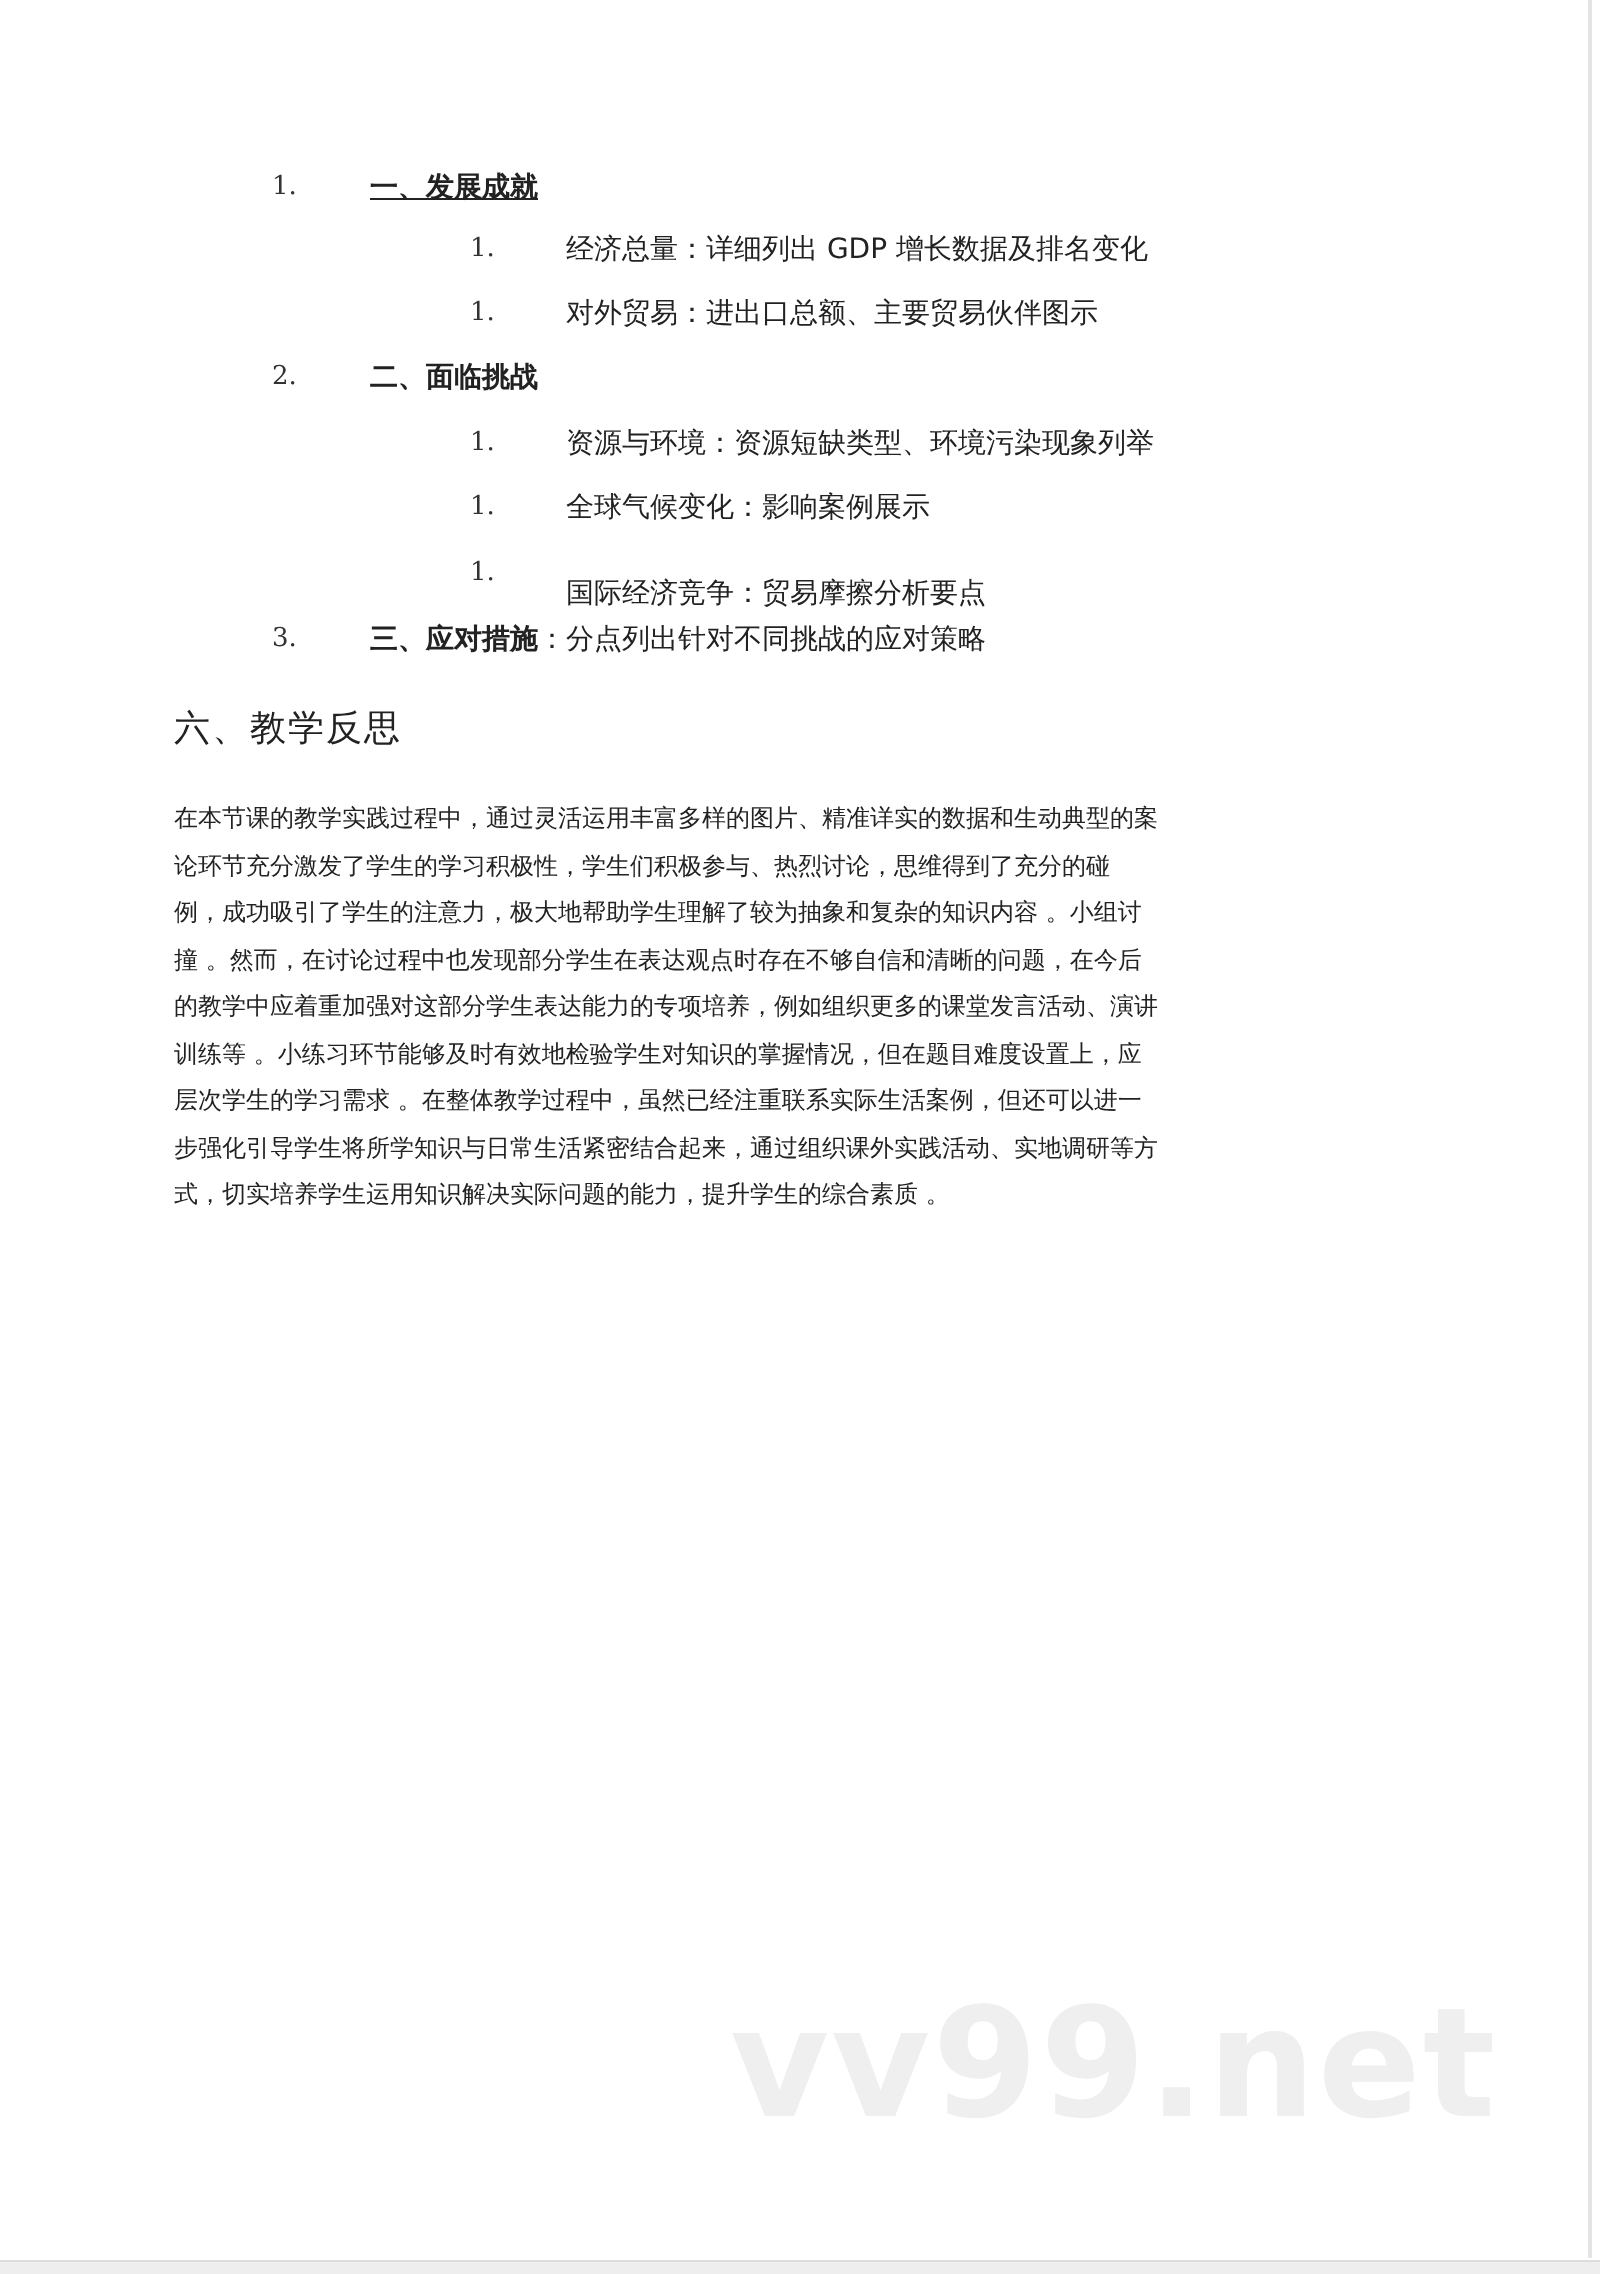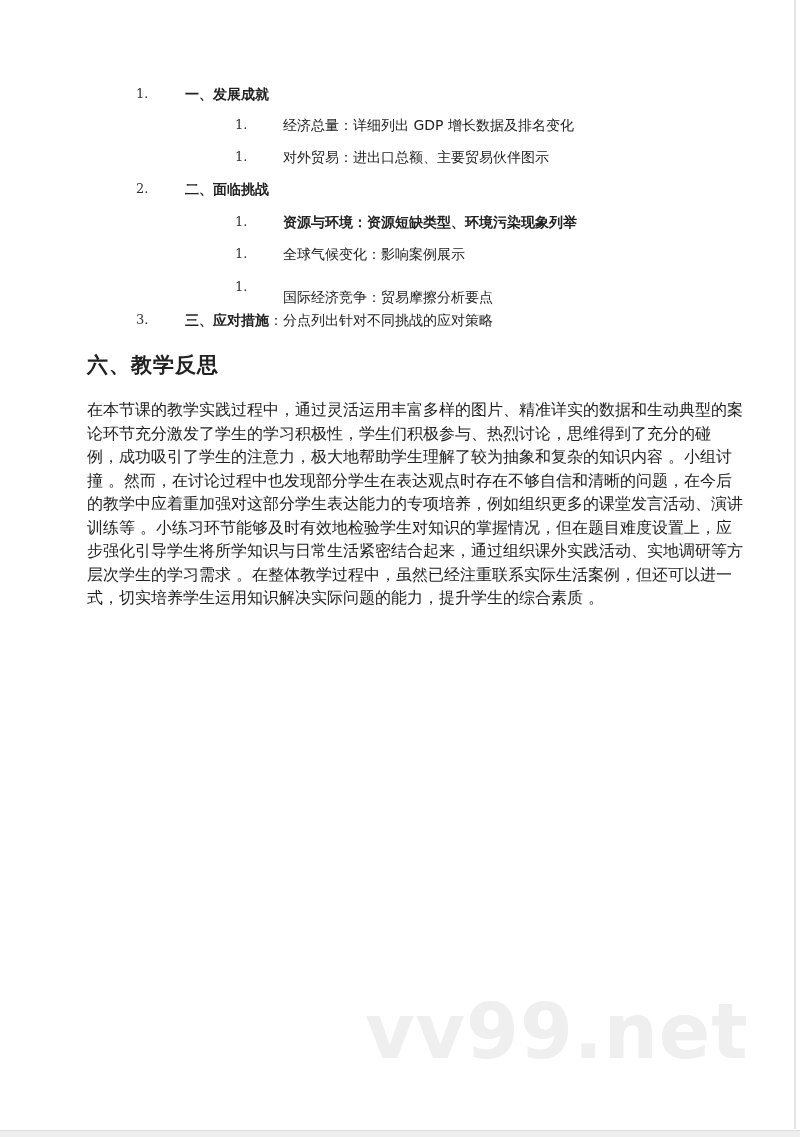--- a/index.html
+++ b/index.html
@@ -53,32 +53,32 @@
     color: #333;
   }
   .txt {
     position: absolute;
   }
   .bold { font-weight: bold; }
   .heading {
     position: absolute;
     left: 87px;
     top: 350px;
-    font-size: 21px;
-    font-weight: bold;
+    font-size: 18px;
+    font-weight: normal;
     line-height: 30px;
     color: #222;
     letter-spacing: 1px;
   }
   .para {
     position: absolute;
     left: 87px;
     top: 398px;
     width: 640px;
-    font-size: 16px;
+    font-size: 12px;
     line-height: 23.5px;
     color: #222;
   }
   .para span { display: block; white-space: nowrap; }
   .watermark {
     position: absolute;
     left: 365px;
     top: 992px;
     font-family: "DejaVu Sans", "Liberation Sans", sans-serif;
     font-weight: bold;
@@ -90,41 +90,41 @@
 </style>
 </head>
 <body>
 
 <div class="page">
 
   <div class="outline">
 
     <div class="li" style="top:84px;">
       <span class="num" style="left:136px;">1.</span>
-      <span class="txt bold" style="left:185px;">一、发展成就</span>
+      <span class="txt bold" style="left:185px;text-decoration:underline;">一、发展成就</span>
     </div>
 
     <div class="li" style="top:115px;">
       <span class="num" style="left:235px;">1.</span>
       <span class="txt" style="left:283px;">经济总量：详细列出 GDP  增长数据及排名变化</span>
     </div>
 
     <div class="li" style="top:147px;">
       <span class="num" style="left:235px;">1.</span>
       <span class="txt" style="left:283px;">对外贸易：进出口总额、主要贸易伙伴图示</span>
     </div>
 
     <div class="li" style="top:179px;">
       <span class="num" style="left:136px;">2.</span>
       <span class="txt bold" style="left:185px;">二、面临挑战</span>
     </div>
 
     <div class="li" style="top:212px;">
       <span class="num" style="left:235px;">1.</span>
-      <span class="txt" style="left:283px;font-weight:bold;">资源与环境：资源短缺类型、环境污染现象列举</span>
+      <span class="txt" style="left:283px;">资源与环境：资源短缺类型、环境污染现象列举</span>
     </div>
 
     <div class="li" style="top:244px;">
       <span class="num" style="left:235px;">1.</span>
       <span class="txt" style="left:283px;">全球气候变化：影响案例展示</span>
     </div>
 
     <div class="li" style="top:277px;">
       <span class="num" style="left:235px;">1.</span>
       <span class="txt" style="left:283px;margin-top:10px;">国际经济竞争：贸易摩擦分析要点</span>
@@ -141,21 +141,21 @@
 
   <div class="heading">六、教学反思</div>
 
   <div class="para">
     <span>在本节课的教学实践过程中，通过灵活运用丰富多样的图片、精准详实的数据和生动典型的案</span>
     <span>论环节充分激发了学生的学习积极性，学生们积极参与、热烈讨论，思维得到了充分的碰</span>
     <span>例，成功吸引了学生的注意力，极大地帮助学生理解了较为抽象和复杂的知识内容 。小组讨</span>
     <span>撞 。然而，在讨论过程中也发现部分学生在表达观点时存在不够自信和清晰的问题，在今后</span>
     <span>的教学中应着重加强对这部分学生表达能力的专项培养，例如组织更多的课堂发言活动、演讲</span>
     <span>训练等 。小练习环节能够及时有效地检验学生对知识的掌握情况，但在题目难度设置上，应</span>
+    <span>层次学生的学习需求 。在整体教学过程中，虽然已经注重联系实际生活案例，但还可以进一</span>
     <span>步强化引导学生将所学知识与日常生活紧密结合起来，通过组织课外实践活动、实地调研等方</span>
-    <span>层次学生的学习需求 。在整体教学过程中，虽然已经注重联系实际生活案例，但还可以进一</span>
     <span>式，切实培养学生运用知识解决实际问题的能力，提升学生的综合素质 。</span>
   </div>
 
   <div class="watermark">vv99.net</div>
 </div>
 
 <div class="bottom-bar"></div>
 
 </body></html>

